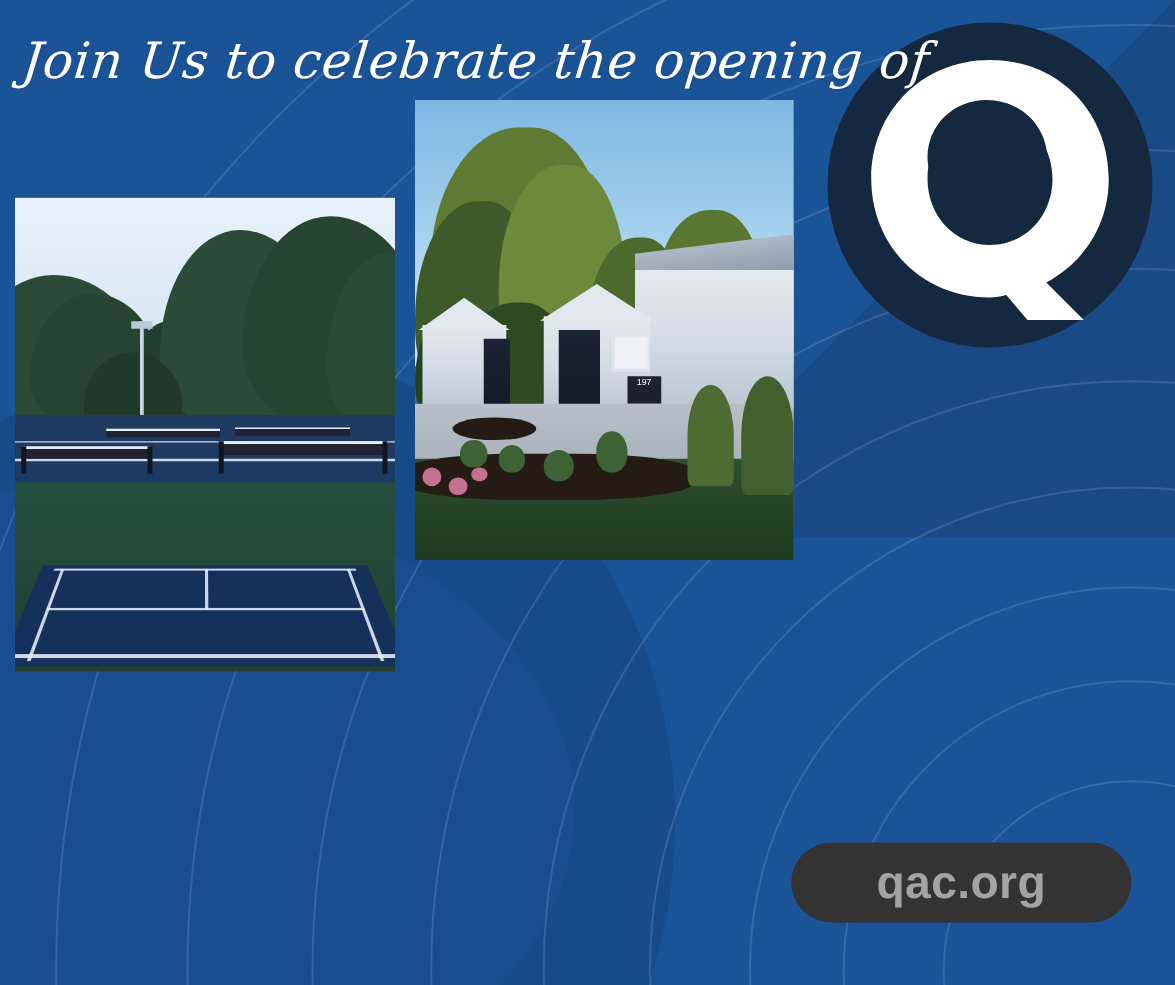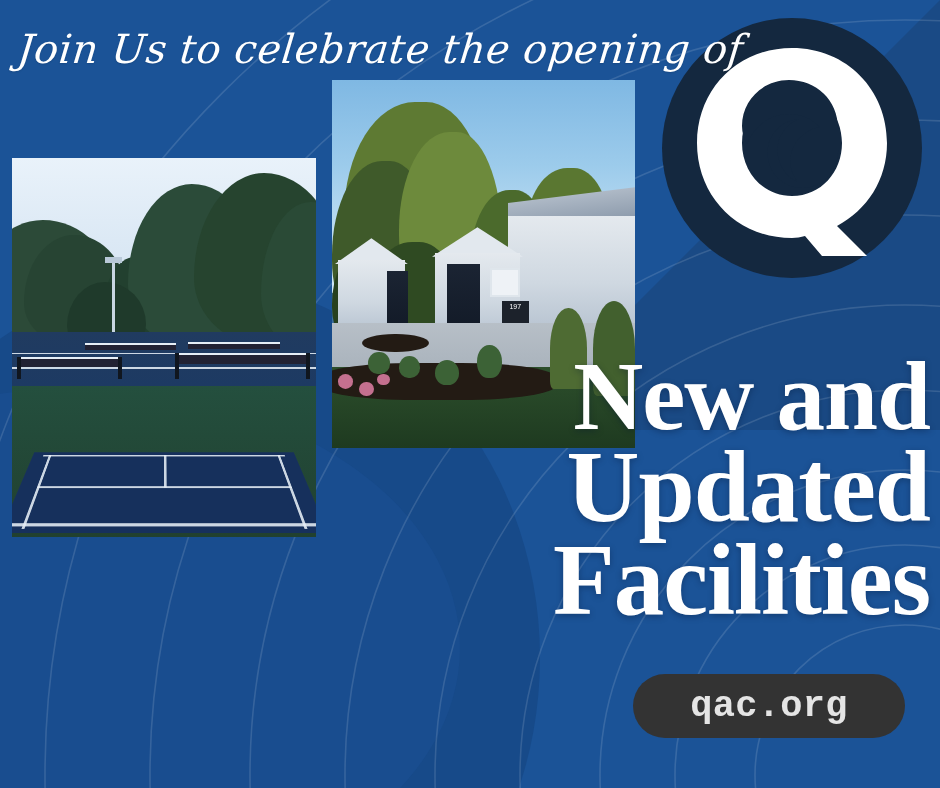--- a/index.html
+++ b/index.html
@@ -146,22 +146,22 @@
 
   .url-pill{
     position:absolute;
     left:633px;top:674px;
     width:272px;height:64px;
     background:#333333;
     border-radius:34px;
     display:flex;align-items:center;justify-content:center;
   }
   .url-pill span{
-    color:#e5e5e5;
-    font-family:Liberation Mono, monospace;
+    color:#a3a3a3;
+    font-family:Liberation Sans, sans-serif;
     font-weight:700;
     font-size:37px;
     letter-spacing:.3px;
   }
 </style>
 </head>
 <body>
 
 <div class="poster">
 
@@ -299,24 +299,19 @@
                C126 160 118 150 116 138
                C113 122 122 107 137 101
                C117 103 103 120 106 140
                C108 157 123 170 140 170
                C161 170 177 153 176 132 Z" fill="#14283f"></path>
     </svg>
   </div>
 
   <div class="script-line">Join Us to celebrate the opening of</div>
 
-  <div class="headline">
-    <span class="hl hl-1">New and</span>
-    <span class="hl hl-2">Updated</span>
-    <span class="hl hl-3">Facilities</span>
-  </div>
 
 
   <div class="url-pill">
     <span>qac.org</span>
   </div>
 
 </div>
 
 </body></html>

